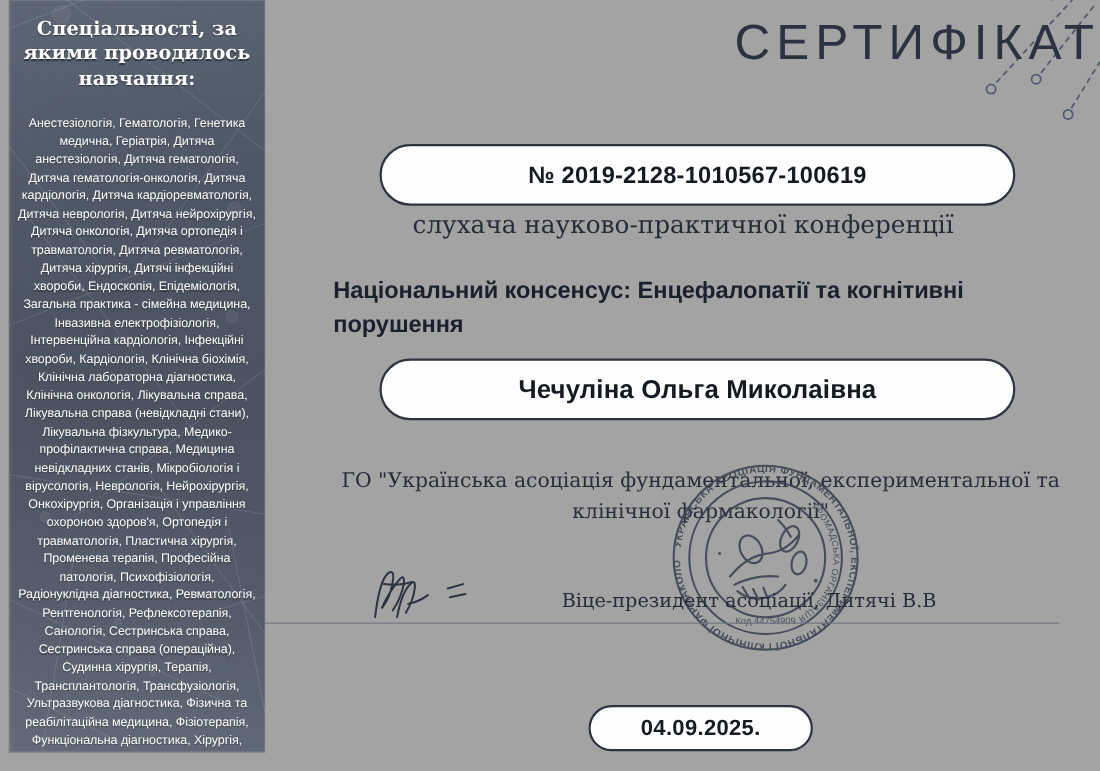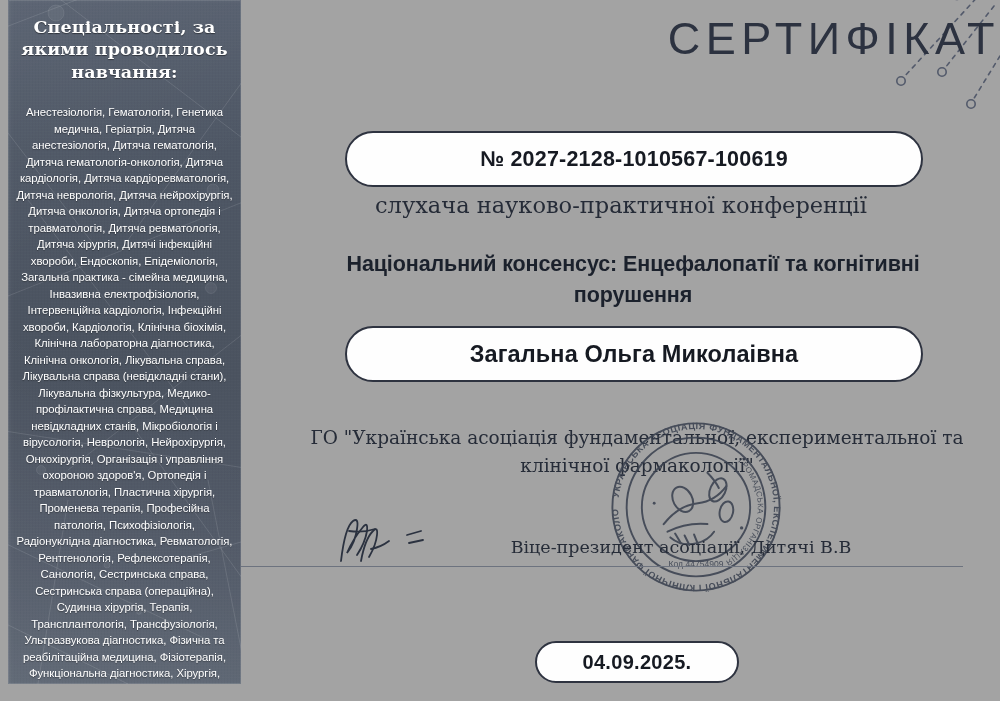--- a/index.html
+++ b/index.html
@@ -164,21 +164,20 @@
     font-size: 22.5px;
     color: #252b37;
     padding-left: 1px;
   }
 
   #conference-title {
     position: absolute;
     left: 62px;
     width: 660px;
     top: 249px;
-    text-align: center;
     font-size: 21.5px;
     font-weight: bold;
     line-height: 1.42;
     color: #1b212c;
     letter-spacing: -0.1px;
   }
 
   #attendee-name-pill {
     position: absolute;
     left: 104px;
@@ -313,29 +312,29 @@
         <circle cx="31" cy="81" r="4.2"></circle>
         <circle cx="72" cy="72" r="4.2"></circle>
         <circle cx="101" cy="104" r="4.2"></circle>
         <path d="M82 -4 a5 5 0 0 0 9 1"></path>
       </g>
     </svg>
 
     <div id="certificate-title">СЕРТИФІКАТ</div>
 
     <div id="certificate-number-pill" class="pill">
-      <span>№ 2027-2128-1010567-100619</span>
+      <span>№ 2019-2128-1010567-100619</span>
     </div>
 
     <div id="listener-line">слухача науково-практичної конференції</div>
 
     <div id="conference-title">Національний консенсус: Енцефалопатії та когнітивні порушення</div>
 
     <div id="attendee-name-pill" class="pill">
-      <span>Загальна Ольга Миколаівна</span>
+      <span>Чечуліна Ольга Миколаівна</span>
     </div>
 
     <div id="organization-name">ГО "Українська асоціація фундаментальної, експериментальної та клінічної фармакології"</div>
 
     <svg id="official-stamp" viewBox="0 0 200 200">
       <defs>
         <path id="ringOuter" d="M100,100 m-82,0 a82,82 0 1,1 164,0 a82,82 0 1,1 -164,0"></path>
         <path id="ringInner" d="M100,100 m-65,0 a65,65 0 1,1 130,0 a65,65 0 1,1 -130,0"></path>
         <path id="ringBottom" d="M100,100 m-78,0 a78,78 0 1,0 156,0"></path>
       </defs>

